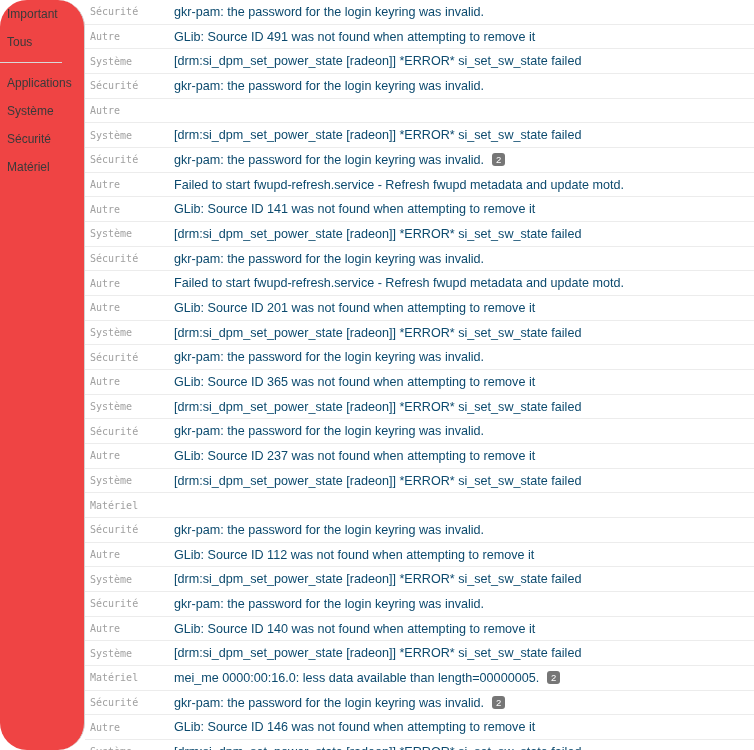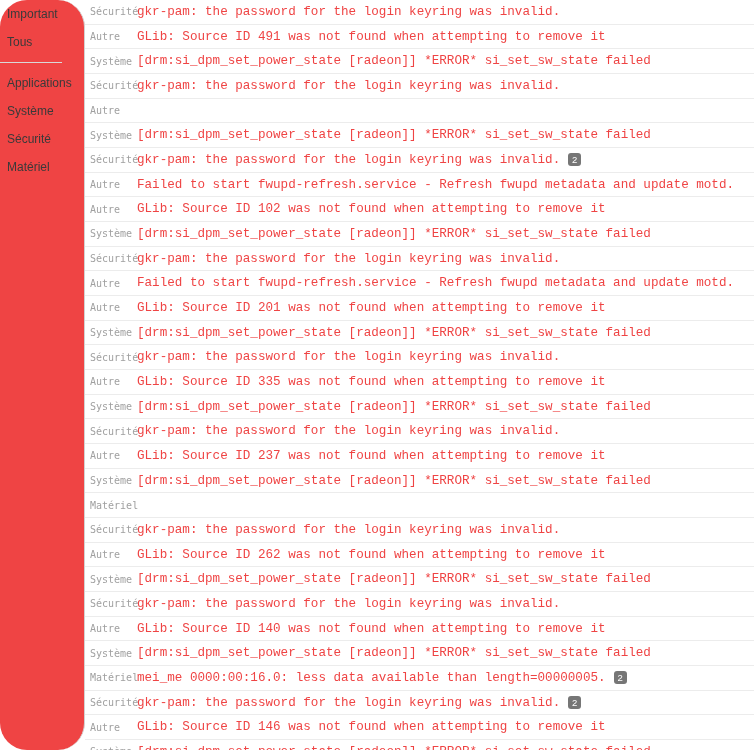--- a/index.html
+++ b/index.html
@@ -53,23 +53,24 @@
   }
   .cat {
     flex: 0 0 47px;
     width: 47px;
     overflow: visible;
     font-family: "DejaVu Sans Mono", monospace;
     font-size: 10px;
     color: #a0a0a0;
   }
   .msg {
-    font-family: Liberation Mono, monospace;
+    font-family: Liberation Sans, sans-serif;
     font-size: 12.6px;
-    color: #ef4444;
+    color: #0c4a6e;
+    margin-left: 37px;
   }
   .badge {
     display: inline-block;
     margin-left: 8px;
     min-width: 13px;
     height: 13px;
     line-height: 13px;
     text-align: center;
     border-radius: 3px;
     background: #767676;
@@ -154,21 +155,21 @@
   </div>
 
   <div class="log-row">
     <span class="cat">Autre</span>
     <span class="msg">Failed to start fwupd-refresh.service - Refresh fwupd metadata and update motd.</span>
 
   </div>
 
   <div class="log-row">
     <span class="cat">Autre</span>
-    <span class="msg">GLib: Source ID 102 was not found when attempting to remove it</span>
+    <span class="msg">GLib: Source ID 141 was not found when attempting to remove it</span>
 
   </div>
 
   <div class="log-row">
     <span class="cat">Système</span>
     <span class="msg">[drm:si_dpm_set_power_state [radeon]] *ERROR* si_set_sw_state failed</span>
 
   </div>
 
   <div class="log-row">
@@ -196,21 +197,21 @@
   </div>
 
   <div class="log-row">
     <span class="cat">Sécurité</span>
     <span class="msg">gkr-pam: the password for the login keyring was invalid.</span>
 
   </div>
 
   <div class="log-row">
     <span class="cat">Autre</span>
-    <span class="msg">GLib: Source ID 335 was not found when attempting to remove it</span>
+    <span class="msg">GLib: Source ID 365 was not found when attempting to remove it</span>
 
   </div>
 
   <div class="log-row">
     <span class="cat">Système</span>
     <span class="msg">[drm:si_dpm_set_power_state [radeon]] *ERROR* si_set_sw_state failed</span>
 
   </div>
 
   <div class="log-row">
@@ -237,21 +238,21 @@
   </div>
 
   <div class="log-row">
     <span class="cat">Sécurité</span>
     <span class="msg">gkr-pam: the password for the login keyring was invalid.</span>
 
   </div>
 
   <div class="log-row">
     <span class="cat">Autre</span>
-    <span class="msg">GLib: Source ID 262 was not found when attempting to remove it</span>
+    <span class="msg">GLib: Source ID 112 was not found when attempting to remove it</span>
 
   </div>
 
   <div class="log-row">
     <span class="cat">Système</span>
     <span class="msg">[drm:si_dpm_set_power_state [radeon]] *ERROR* si_set_sw_state failed</span>
 
   </div>
 
   <div class="log-row">

